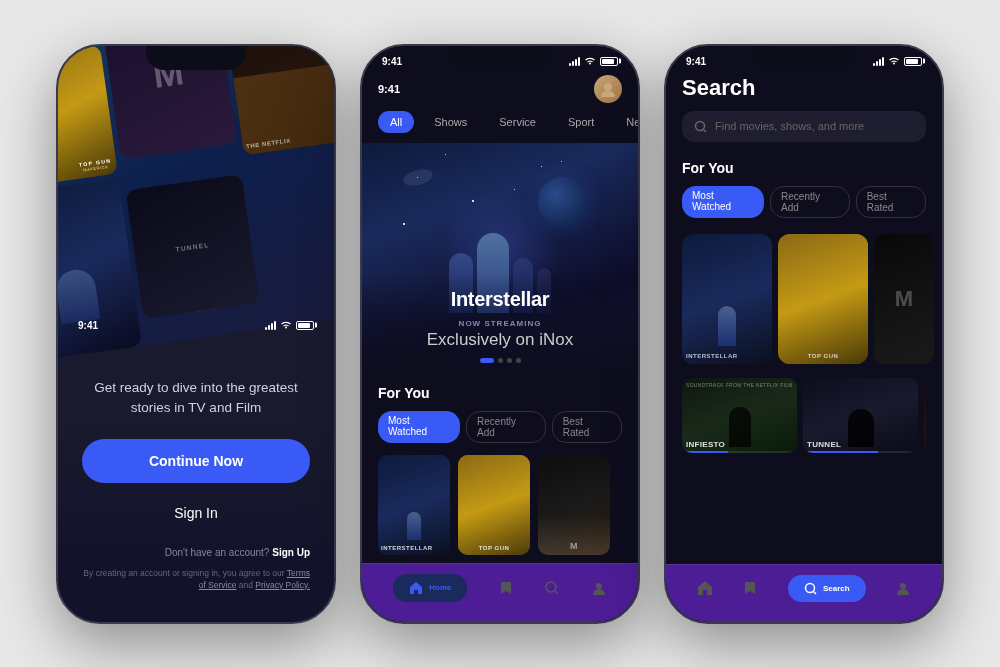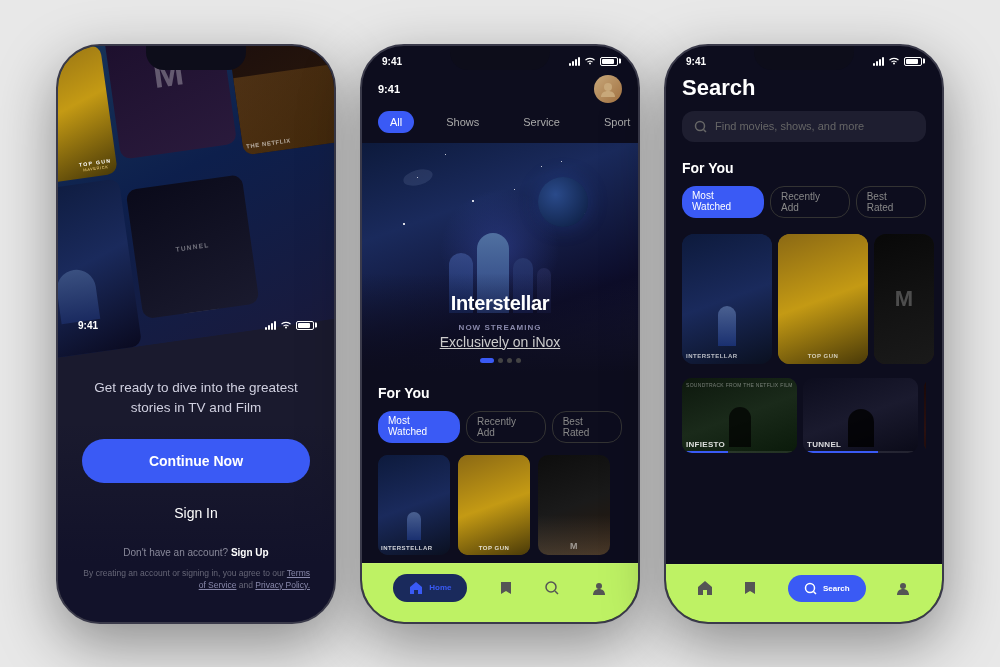--- a/index.html
+++ b/index.html
@@ -171,21 +171,21 @@
       text-align: center;
       color: #fff;
       font-size: 14px;
       font-weight: 500;
       padding: 8px;
       cursor: pointer;
       margin-bottom: 16px;
     }
 
     .account-text {
-      text-align: center;
+      text-align: right;
       color: #888899;
       font-size: 10px;
       line-height: 1.5;
       margin-bottom: 8px;
     }
     .account-text .signup-link {
       color: #fff;
       font-weight: 700;
     }
 
@@ -228,21 +228,21 @@
       background: linear-gradient(135deg, #c8a87a, #a07040);
       overflow: hidden;
       display: flex;
       align-items: center;
       justify-content: center;
       font-size: 12px;
     }
 
     .category-tabs {
       display: flex;
-      gap: 20px;
+      gap: 8px;
       padding: 0 16px 10px;
       overflow-x: hidden;
     }
 
     .cat-tab {
       padding: 5px 12px;
       border-radius: 18px;
       font-size: 11px;
       font-weight: 500;
       cursor: pointer;
@@ -328,24 +328,23 @@
     .now-streaming-label {
       font-size: 8px;
       color: #8888aa;
       font-weight: 600;
       letter-spacing: 1px;
       text-transform: uppercase;
       margin-bottom: 2px;
     }
 
     .exclusively-label {
-      font-size: 14px;
+      font-size: 17px;
       color: #ccc;
       font-weight: 500;
-      text-decoration: underline;
     }
 
     .dots-indicator {
       display: flex;
       gap: 4px;
       justify-content: center;
       margin-top: 8px;
     }
 
     .dot {
@@ -434,21 +433,21 @@
       letter-spacing: 0.5px;
     }
 
     
     .bottom-nav {
       display: flex;
       justify-content: space-around;
       align-items: center;
       padding: 10px 16px 20px;
       border-top: 1px solid rgba(255,255,255,0.08);
-      background: #bef264;
+      background: #4c1d95;
     }
 
     .nav-item {
       display: flex;
       flex-direction: column;
       align-items: center;
       gap: 3px;
       cursor: pointer;
     }
 

